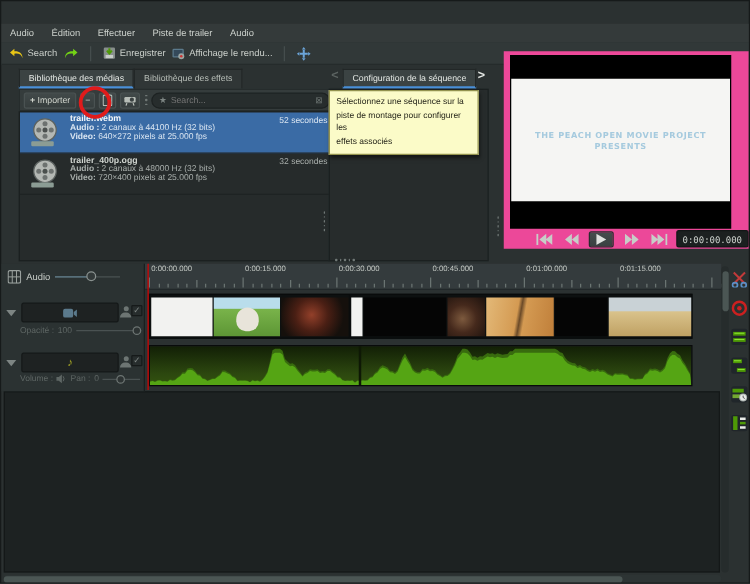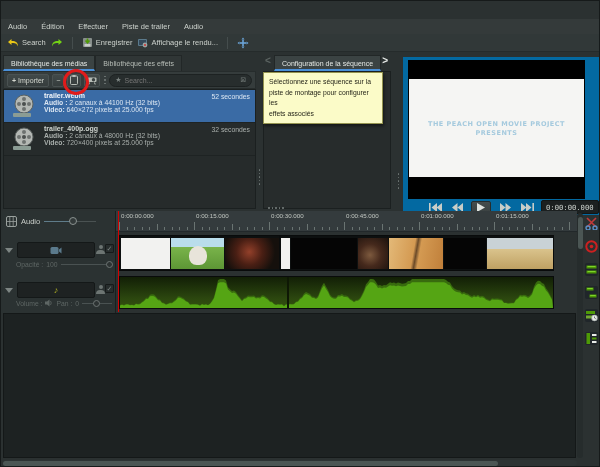--- a/index.html
+++ b/index.html
@@ -16,21 +16,21 @@
   .title-text{width:100%;text-align:center;font-size:8px;font-weight:bold;color:#e8ebe8;line-height:18px;}
   .win-btn{right:6px;top:4px;width:11px;height:10px;border:1px solid #9aa19e;background:#3a4141;}
   .win-btn .inner{position:absolute;left:2px;top:2px;width:5px;height:4px;background:#cfd4cf;}
   .menubar{left:0;top:18px;width:600px;height:15px;background:#343a3a;display:flex;align-items:center;gap:14px;padding-left:7px;font-size:7.5px;color:#ccd1cc;}
   .menubar span{cursor:default;}
   .toolbar{left:0;top:33px;width:600px;height:18px;background:#313838;border-bottom:1px solid #252b2b;display:flex;align-items:center;padding-left:6px;font-size:7.5px;color:#ccd1cc;gap:5px;}
   .tb-sep{width:1px;height:12px;background:#454d4d;margin:0 4px;}
   .tb-item{display:flex;align-items:center;gap:3px;}
 
   
-  .media-panel{left:2px;top:52px;width:281px;height:156px;}
+  .media-panel{left:14px;top:52px;width:281px;height:156px;}
   .tabs{position:absolute;left:0;top:2px;height:16px;display:flex;font-size:7px;}
   .tab{padding:0 7px;line-height:15px;background:#303636;color:#b7bdb7;border:1px solid #222727;border-bottom:none;}
   .tab.active{background:#3b4343;color:#e4e8e4;border-bottom:2px solid #4a90d9;}
   .ml-toolbar{position:absolute;left:0;top:18px;width:253px;height:18px;background:#353c3c;border:1px solid #262c2c;display:flex;align-items:center;gap:3px;padding:0 3px;font-size:7px;}
   .mini-btn{height:13px;border:1px solid #4a5252;background:linear-gradient(#414949,#363d3d);border-radius:2px;color:#d3d7cf;display:flex;align-items:center;padding:0 4px;gap:2px;}
   .search{flex:1;height:13px;background:#272d2d;border:1px solid #1d2222;border-radius:7px;display:flex;align-items:center;padding:0 5px;gap:3px;color:#7d8583;}
   .search input{flex:1;background:transparent;border:none;outline:none;color:#8d9593;font-size:7px;padding:0;font-family:"Liberation Sans",sans-serif;}
   .clip-list{position:absolute;left:0;top:36px;width:253px;height:120px;background:#262b2b;border:1px solid #1b2020;}
   .clip-row{position:relative;height:33px;padding:2px 4px 2px 40px;font-size:6.8px;color:#a9afac;border-bottom:1px solid #1e2323;}
   .clip-row.selected{background:#3a6ba5;color:#dbe6f2;}
@@ -41,21 +41,21 @@
   .reel{position:absolute;left:7px;top:4px;}
 
   .vsplit-dots{width:3px;display:flex;flex-direction:column;gap:2px;align-items:center;}
   .vsplit-dots i{width:1.5px;height:1.5px;border-radius:50%;background:#707876;}
 
   .mid-panel{left:262px;top:52px;width:128px;height:156px;}
   .mid-body{position:absolute;left:0;top:18px;width:128px;height:138px;background:#272c2c;border:1px solid #1b2020;}
   .arrow{position:absolute;top:2px;font-size:10px;font-weight:bold;}
   .tooltip{position:absolute;left:0;top:19px;width:120px;background:#fbfbc8;border:1px solid #93934f;box-shadow:1px 2px 3px rgba(0,0,0,.5);color:#26261a;font-size:6.8px;padding:4px 5px;line-height:1.55;z-index:40;}
 
-  .viewer{left:402px;top:56px;width:196px;height:158px;background:#0369a1;}
+  .viewer{left:402px;top:40px;width:196px;height:158px;background:#ec4899;}
   .video-black{position:absolute;left:5px;top:3px;width:177px;height:139px;background:#000;}
   .video-frame{position:absolute;left:1px;top:19px;width:175px;height:98px;background:#f5f5f3;display:flex;flex-direction:column;justify-content:center;align-items:center;gap:1px;}
   .slate{color:#a5cade;font-weight:bold;font-size:6.5px;letter-spacing:.5px;text-align:center;font-family:"DejaVu Sans",sans-serif;}
   .transport{position:absolute;left:24px;top:143px;display:flex;align-items:center;gap:6px;}
   .tbtn{width:16px;height:13px;display:flex;align-items:center;justify-content:center;}
   .tbtn.raised{background:linear-gradient(#454d4d,#3a4141);border:1px solid #272d2d;border-radius:2px;width:20px;}
   .timecode{height:14px;background:#1c2020;border:1px solid #121616;border-radius:2px;color:#cfd4cf;font-family:"DejaVu Sans Mono",monospace;font-size:7.2px;line-height:13px;padding:0 4px;}
 
   .paned-dots{left:267px;top:206px;display:flex;gap:2px;z-index:5;}
   .paned-dots i{width:1.5px;height:1.5px;border-radius:50%;background:#707876;}

